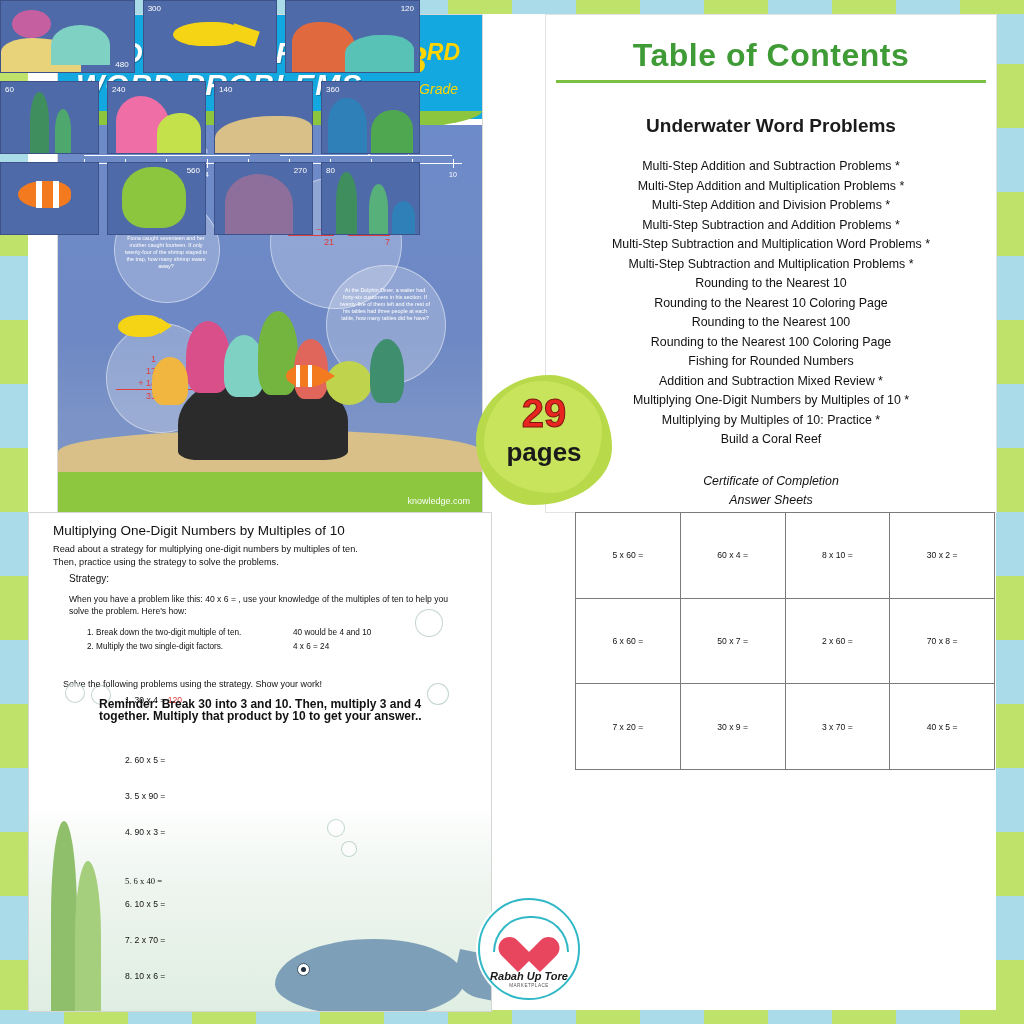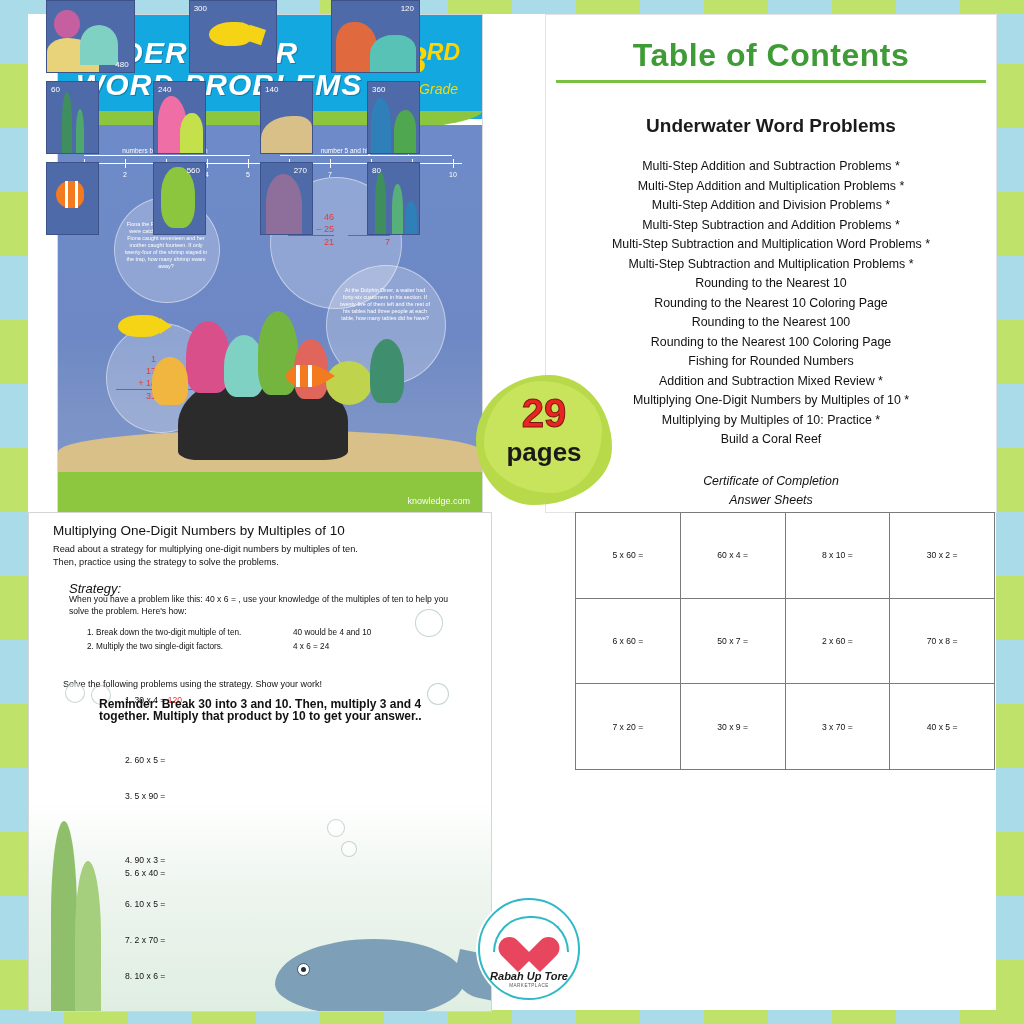--- a/index.html
+++ b/index.html
@@ -157,21 +157,21 @@
   }
 
   
   .sheet{left:28px;top:512px;width:462px;height:498px;border:1px solid #d5d5d5;background:#fdfdfd;}
   .sheet-bg{
     position:absolute;inset:0;
     background:linear-gradient(180deg,#ffffff 0%,#ffffff 58%,#eef5ef 75%,#dfeee2 100%);
   }
   .ws-title{position:absolute;left:24px;top:10px;font-size:13.5px;color:#111;}
   .ws-sub{position:absolute;left:24px;top:30px;font-size:9.2px;color:#111;line-height:13px;width:400px;}
-  .ws-strat-h{position:absolute;left:40px;top:68px;font-size:13px;color:#111;font-style:italic;}
+  .ws-strat-h{position:absolute;left:40px;top:60px;font-size:10px;color:#111;}
   .ws-strat{position:absolute;left:40px;top:80px;width:382px;font-size:8.6px;color:#111;line-height:12px;}
   .ws-steps{position:absolute;left:58px;top:113px;width:370px;font-size:8.2px;color:#111;line-height:13.5px;}
   .ws-step{position:relative;}
   .ws-step .rhs{position:absolute;left:206px;top:0;}
   .ws-solve{position:absolute;left:34px;top:166px;font-size:9px;color:#111;}
   .ws-q{position:absolute;font-size:8.6px;color:#111;}
   .ws-red{color:#e03c3c;}
   .ws-rem{position:absolute;left:70px;top:186px;width:330px;font-size:12px;line-height:11.5px;color:#111;font-weight:bold;}
   .gbub{position:absolute;border-radius:50%;background:rgba(255,255,255,.55);border:1px solid rgba(190,210,200,.9);}
   .weed{position:absolute;bottom:0;width:26px;background:#8fbf6a;border-radius:50% 50% 0 0;}
@@ -190,21 +190,21 @@
   .grid{left:575px;top:512px;width:420px;height:258px;}
   .gtable{width:100%;height:100%;border-collapse:collapse;}
   .gtable td{
     border:1px solid #7a7a7a;font-size:8.6px;color:#111;
     text-align:center;vertical-align:middle;width:25%;height:33.3%;
   }
 
   
   .tiles{left:575px;top:775px;width:420px;height:235px;}
   .trow{display:flex;gap:8px;margin-bottom:8px;height:73px;}
-  .tile{position:relative;flex:1;background:#4f6aa8;overflow:hidden;border:1px solid #3c5288;margin-left:46px;}
+  .tile{position:relative;flex:1;background:#4f6aa8;overflow:hidden;border:1px solid #3c5288;}
   .tile .num{
     position:absolute;color:#ffffff;font-size:8px;
     left:4px;top:3px;
   }
   .tile .num.br{left:auto;top:auto;right:5px;bottom:3px;}
   .tile .num.bl{left:5px;top:auto;bottom:3px;}
   .tile .num.tr{left:auto;right:5px;top:3px;}
   .tshape{position:absolute;}
 
   
@@ -471,25 +471,25 @@
   <div class="ws-rem">Reminder: Break 30 into 3 and 10.  Then, multiply 3 and 4 together.  Multiply that product by 10 to get your answer..</div>
 
   <div class="ws-q" style="left:96px;top:242px;">
     <span>2.</span>
     <span>60 x 5 =</span>
   </div>
   <div class="ws-q" style="left:96px;top:278px;">
     <span>3.</span>
     <span>5 x 90 =</span>
   </div>
-  <div class="ws-q" style="left:96px;top:314px;margin-top:28px;">
+  <div class="ws-q" style="left:96px;top:314px;">
     <span>4.</span>
     <span>90 x 3 =</span>
   </div>
-  <div class="ws-q" style="left:96px;top:355px;">
+  <div class="ws-q" style="left:96px;top:363px;font-family:Liberation Serif, serif;">
     <span>5.</span>
     <span>6 x 40 =</span>
   </div>
   <div class="ws-q" style="left:96px;top:386px;">
     <span>6.</span>
     <span>10 x 5 =</span>
   </div>
   <div class="ws-q" style="left:96px;top:422px;">
     <span>7.</span>
     <span>2 x 70 =</span>

